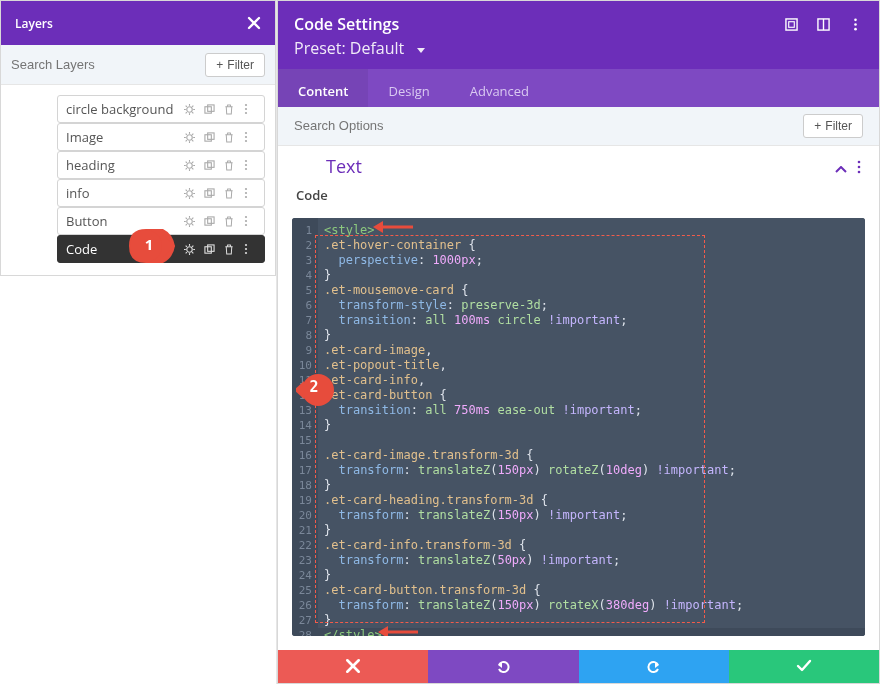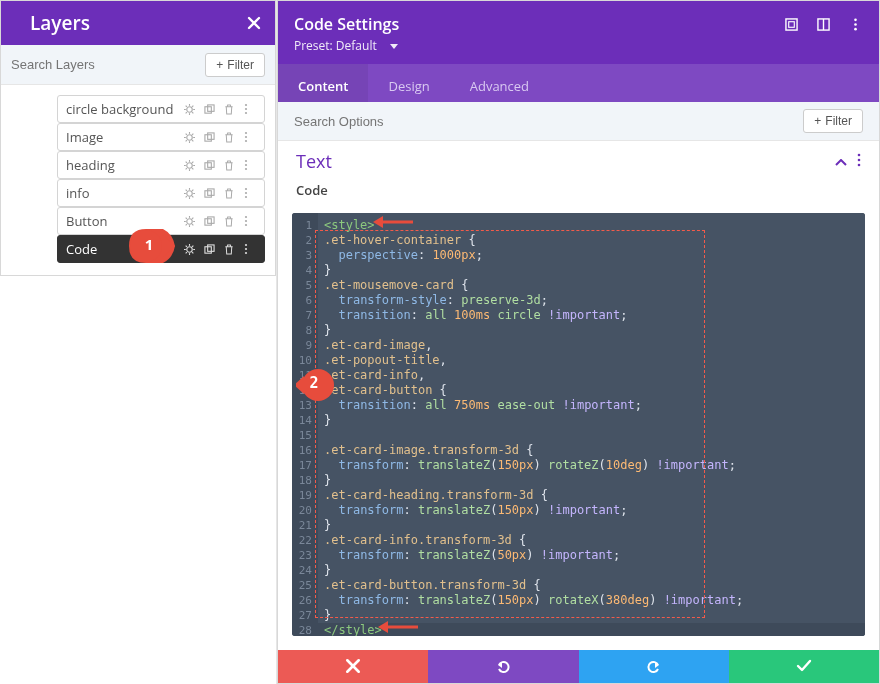--- a/index.html
+++ b/index.html
@@ -3,21 +3,21 @@
 <meta charset="utf-8">
 <style>
   * { box-sizing: border-box; margin: 0; padding: 0; }
   body { width: 880px; height: 684px; font-family: -apple-system, "Open Sans", sans-serif; background: #fff; font-size: 13px; color: #333; overflow: hidden; }
   .app { display: flex; width: 100%; height: 100%; }
 
   
   .layers-panel { width: 277px; background: #fff; border-right: 1px solid #e6e6e6; position: relative; }
   .layers-panel-body { border: 1px solid #d8d8d8; height: 276px; position: relative; }
   .layers-header { background: #6c2eb9; height: 44px; display: flex; align-items: center; justify-content: space-between; padding: 0 14px; color: #fff; }
-  .layers-header .title { font-size: 19px; font-weight: 600; margin-left: 15px; }
+  .layers-header .title { font-size: 12px; font-weight: 600; }
   .layers-header .close-x { font-size: 18px; cursor: pointer; line-height: 1; }
   .layers-searchbar { height: 40px; display: flex; align-items: center; padding: 0 10px; background: #f1f5f9; border-bottom: 1px solid #e6e6e6; gap: 16px; }
   .layers-searchbar input { flex: 1; border: none; background: transparent; font-size: 13px; color: #888; outline: none; }
   .filter-btn { border: 1px solid #ccc; background: #fff; border-radius: 3px; font-size: 12px; padding: 4px 10px; cursor: pointer; color: #555; display: inline-flex; align-items: center; gap: 4px; }
   .layers-list { padding: 10px 10px 10px 56px; }
   .layer-item { display: flex; align-items: center; justify-content: space-between; height: 28px; border: 1px solid #d4d4d4; border-radius: 3px; margin-bottom: 0; padding: 0 8px; font-size: 13px; color: #555; background: #fff; }
   .layer-item.active { background: #333; color: #fff; border-color: #333; }
   .layer-icons { display: flex; gap: 8px; font-size: 12px; color: #aaa; align-items: center; }
   .layer-item.active .layer-icons { color: #ccc; }
   .ico { display: inline-block; width: 12px; text-align: center; cursor: pointer; }
@@ -25,48 +25,48 @@
   .gear-svg { width: 11px; height: 11px; }
   .dup-svg { width: 11px; height: 11px; }
   .trash-svg { width: 10px; height: 11px; }
   .dots-svg { width: 4px; height: 12px; }
 
   
   .code-panel { flex: 1; display: flex; flex-direction: column; background: #fff; border: 1px solid #d8d8d8; }
   .code-header { background: #6c2eb9; padding: 12px 16px 0 16px; color: #fff; text-align: right; }
   .code-header .title-row { display: flex; align-items: center; justify-content: space-between; }
   .code-header .title { font-size: 16px; font-weight: 600; }
-  .code-header .preset { font-size: 12px; opacity: .9; margin: 2px 0 10px 0; display: flex; align-items: center; gap: 13px; }
+  .code-header .preset { font-size: 16px; opacity: .9; margin: 2px 0 10px 0; display: flex; align-items: center; gap: 13px; }
   .header-icons { display: flex; gap: 18px; font-size: 14px; align-items: center; }
   .header-icons .ico { width: 14px; }
   .hicon-svg { width: 13px; height: 13px; display:block; }
 
   .tabs { background: #7e49c2; display: flex; height: 38px; }
   .tab { padding: 13px 20px; font-size: 13px; color: #d9c9f1; cursor: pointer; border-bottom: 3px solid transparent; }
   .tab.active { color: #fff; background: rgba(0,0,0,0.06); font-weight: 600; border-bottom: 3px solid rgba(0,0,0,0); }
 
   .settings-searchbar { height: 40px; display: flex; align-items: center; padding: 0 16px; background: #f1f5f9; border-bottom: 1px solid #e6e6e6; gap: 16px; }
   .settings-searchbar input { flex: 1; border: none; background: transparent; font-size: 13px; color: #888; outline: none; }
 
   .section { padding: 8px 18px 10px 18px; }
-  .section-title { color: #6c2eb9; font-size: 18px; font-weight: 500; display: flex; align-items: center; justify-content: space-between; }
+  .section-title { color: #6c2eb9; font-size: 18px; font-weight: 500; display: flex; align-items: flex-end; justify-content: space-between; margin-left: 30px; }
   .section-title .right { display: flex; gap: 10px; font-size: 14px; color: #6c2eb9; align-items: center; }
   .code-label { font-size: 13px; color: #444; font-weight: 600; margin-top: 8px; }
 
   .code-editor-wrap { margin: 4px 14px 14px 14px; border-radius: 3px; overflow: hidden; background: #3e4a5a; position: relative; }
   .code-editor { display: flex; font-family: "SFMono-Regular", Menlo, Consolas, monospace; font-size: 12px; line-height: 15px; }
   .gutter { width: 26px; background: #3e4a5a; text-align: right; color: #7a8799; padding: 5px 6px 5px 0; user-select: none; font-size: 11px; }
   .gutter div { height: 15px; }
   .code-lines { flex: 1; background: #465364; padding: 5px 6px; color: #dfe4ec; position: relative; }
   .code-line { height: 15px; white-space: pre; }
   .code-line.highlight { background: #3e4a5a; margin-left: -6px; margin-right: -6px; padding-left: 6px; }
   .kw-tag { color: #8cc97e; }
   .kw-sel { color: #e2c08d; }
   .kw-prop { color: #8fb9e6; }
-  .kw-num { color: #fdba74; }
+  .kw-num { color: #f0abfc; }
   .kw-val { color: #b1dfa2; }
   .kw-imp { color: #c4b5fd; }
 
   .dashed-box { position: absolute; border: 1px dashed #f35b4a; pointer-events: none; }
 
   .arrow { position: absolute; pointer-events: none; }
   .arrow svg { display: block; }
 
   .marker { position: absolute; width: 36px; height: 34px; display: flex; align-items: center; justify-content: center; color: #fff; font-weight: 700; font-size: 15px; }
   .marker svg { position: absolute; inset: 0; }

